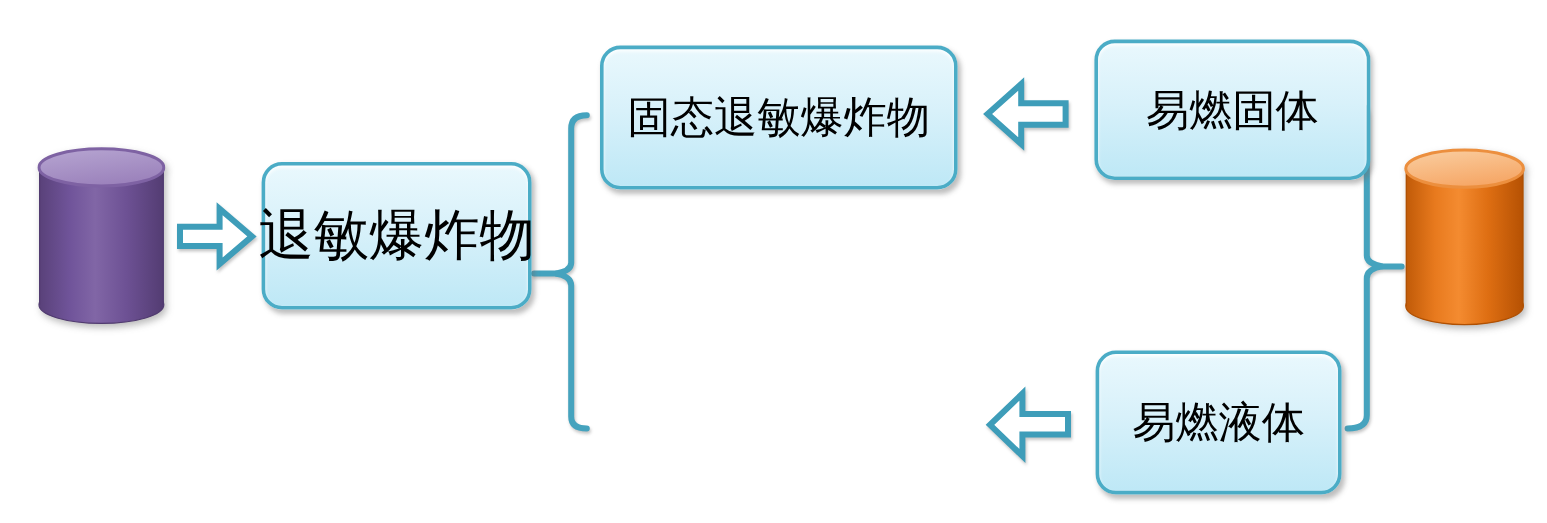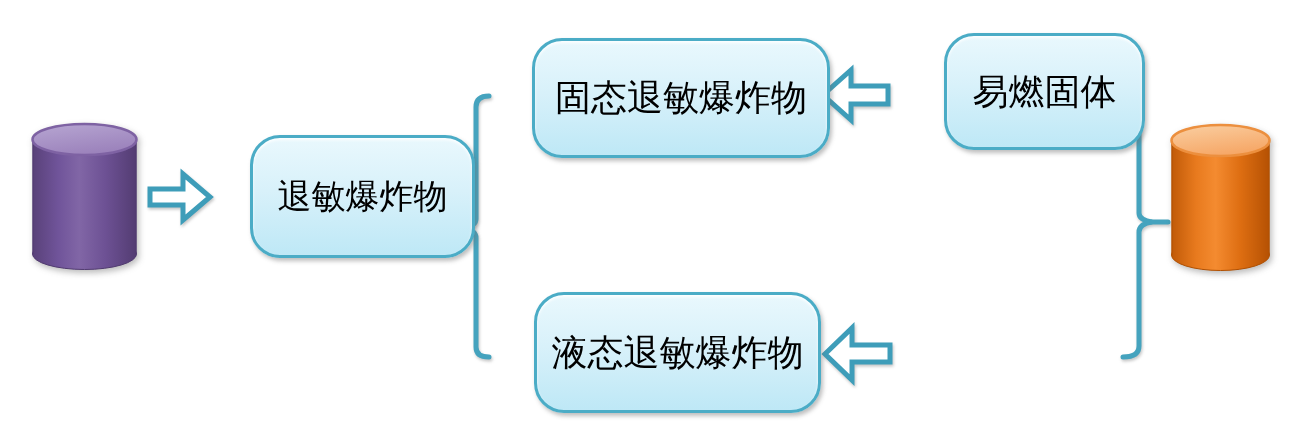--- a/index.html
+++ b/index.html
@@ -22,39 +22,38 @@
     filter: drop-shadow(1.5px 2.5px 1.5px rgba(90,90,90,0.35));
   }
 
   
   .node {
     position: absolute;
     display: flex;
     align-items: center;
     justify-content: center;
     border: 3px solid #4BACC6;
-    border-radius: 30px;
+    border-radius: 17px;
     background: linear-gradient(180deg, #E9F8FD 0%, #D8F1FA 45%, #BEE8F6 100%);
     box-shadow: 2px 3px 4px rgba(110,110,110,0.45),
                 inset 0 2px 3px rgba(255,255,255,0.9);
-    margin-left: 32px;
   }
   .node-label {
     font-family: "Liberation Serif", "DejaVu Serif", serif;
     color: #000000;
     font-size: 36px;
     line-height: 1;
     white-space: nowrap;
   }
-  .node-center .node-label { font-size: 34px; }
+  .node-center .node-label { font-size: 46px; }
 
   #node-center        { left: 218px; top: 135px; width: 225px; height: 123px; }
   #node-solid         { left: 500px; top:  38px; width: 298px; height: 120px; }
   #node-liquid        { left: 502px; top: 292px; width: 287px; height: 121px; }
-  #node-flam-solid    { left: 912px; top:  33px; width: 201px; height: 117px; }
+  #node-flam-solid    { left: 912px; top:  33px; width: 230px; height: 117px; }
   #node-flam-liquid   { left: 913px; top: 292px; width: 205px; height: 120px; }
 
   
   .cylinder {
     position: absolute;
   }
   .cylinder svg {
     position: absolute;
     left: 0; top: 0;
     filter: drop-shadow(2px 3px 3px rgba(60,60,60,0.35));
@@ -141,22 +140,22 @@
   </div>
 
   <div class="node node-center" id="node-center">
     <span class="node-label">退敏爆炸物</span>
   </div>
 
   <div class="node" id="node-solid">
     <span class="node-label">固态退敏爆炸物</span>
   </div>
 
-  <div class="node" id="node-liquid">
-    <span class="node-label">液态退敏爆炸物</span>
-  </div>
 
   <div class="node" id="node-flam-solid">
     <span class="node-label">易燃固体</span>
   </div>
 
+  <div class="node" id="node-flam-liquid">
+    <span class="node-label">易燃液体</span>
+  </div>
 
 </div>
 
 </body></html>

